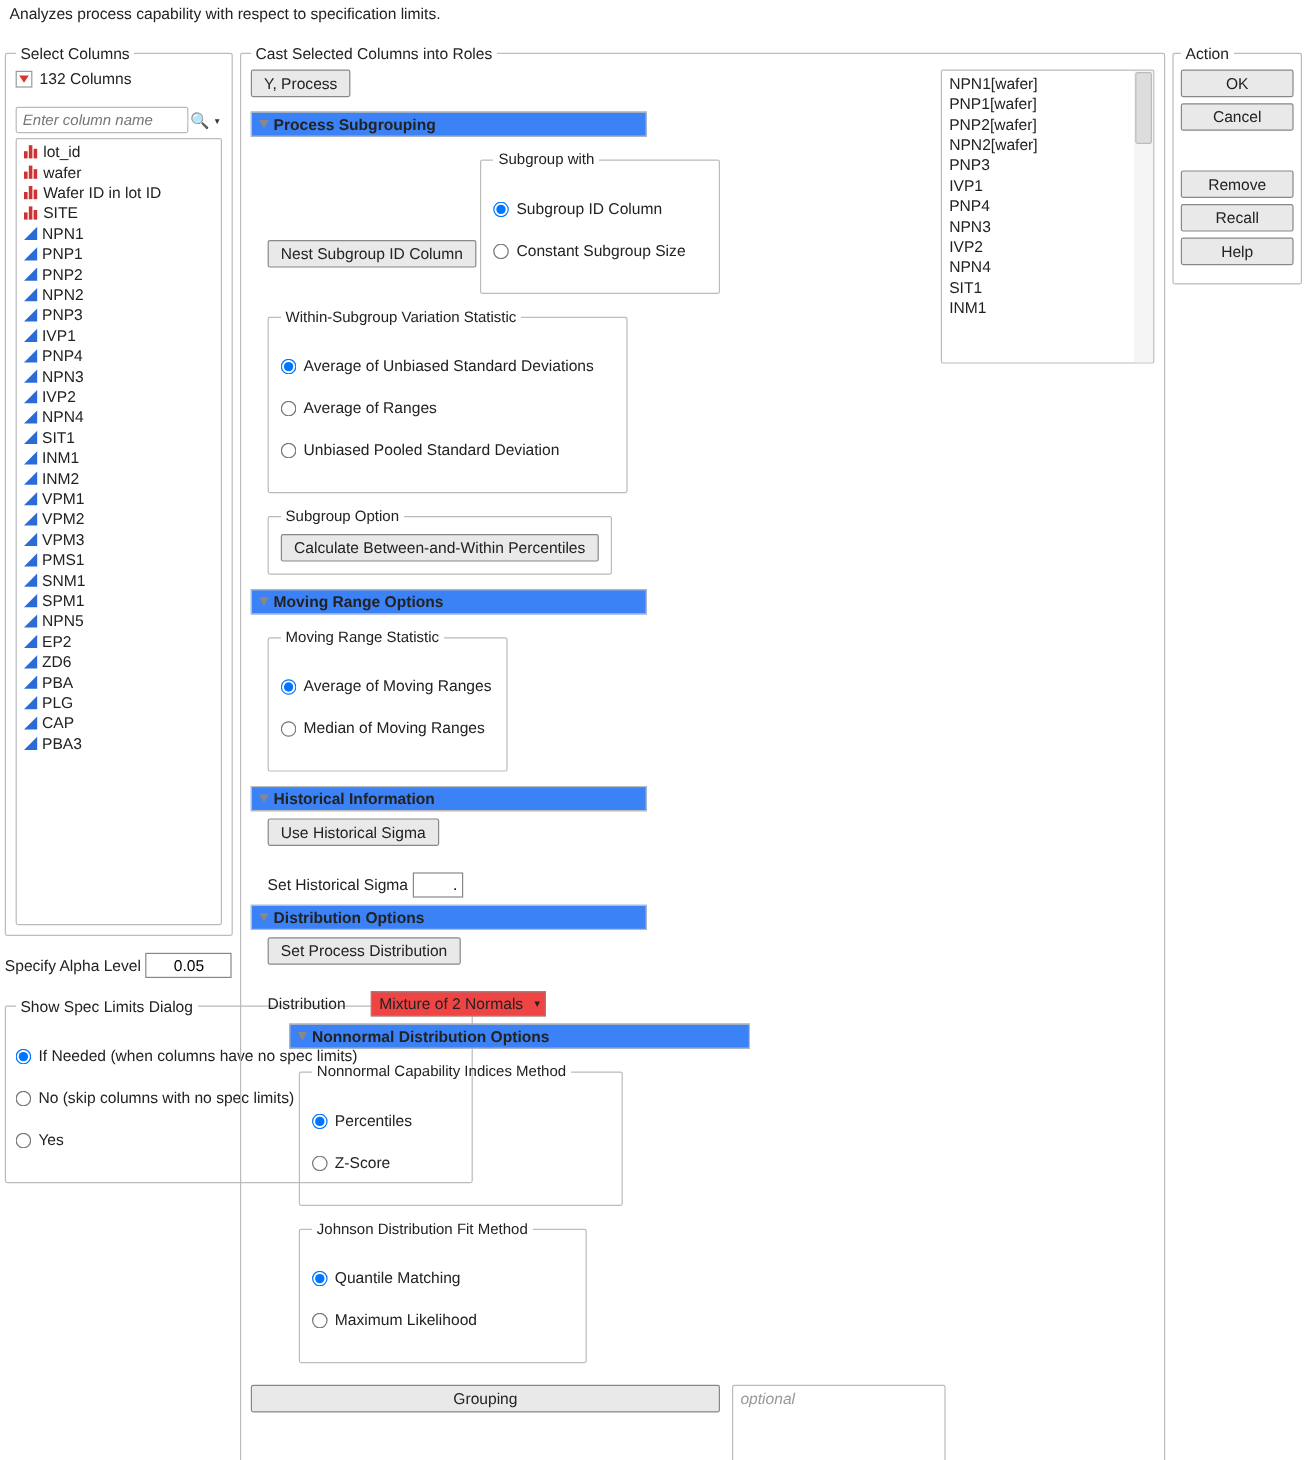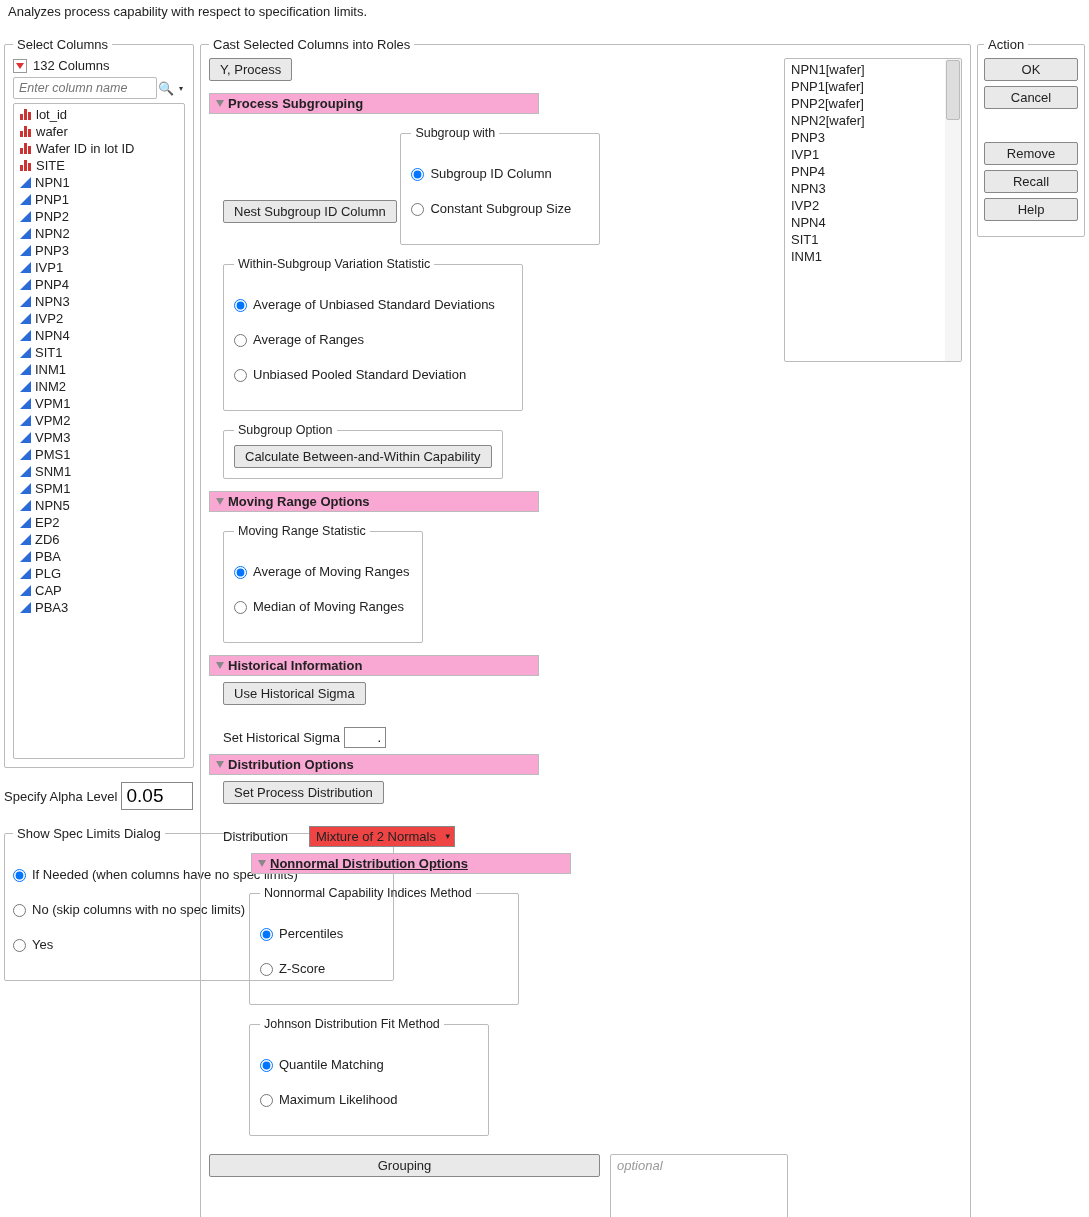--- a/index.html
+++ b/index.html
@@ -18,21 +18,21 @@
     border: 1px solid #bbb;
     border-radius: 2px;
     padding: 6px 8px 8px 8px;
     margin: 0;
   }
   legend { padding: 0 4px; font-size: 13px; }
   
   
   .left-col { width: 190px; display: flex; flex-direction: column; gap: 10px; }
   .select-cols { }
-  .cols-title { display: flex; align-items: center; gap: 6px; margin-bottom: 4px; }
+  .cols-title { display: flex; align-items: center; gap: 6px; margin-bottom: 16px; }
   .disclosure-red {
     width: 14px; height: 14px; display: inline-flex; align-items: center; justify-content: center;
     border: 1px solid #999; background:#fff;
   }
   .tri-red {
     width:0;height:0;
     border-left:4px solid transparent;
     border-right:4px solid transparent;
     border-top:6px solid #d33;
   }
@@ -60,21 +60,21 @@
   .red-bars span{ width:3px;background:#c33; display:inline-block;}
   .rb1{height:6px;} .rb2{height:11px;} .rb3{height:8px;}
   .blue-tri {
     width:0;height:0;display:inline-block;
     border-bottom:11px solid #2a6bd8;
     border-left:11px solid transparent;
   }
   
   .alpha-row { display:flex; align-items:center; gap:4px; margin-top:4px; }
   .alpha-input {
-    width:72px; text-align:left; border:1px solid #888; padding:2px 4px; font-size:19px;
+    width:72px; text-align:center; border:1px solid #888; padding:2px 4px; font-size:13px;
   }
   
   .speclimits { margin-top:6px; width: 390px; }
   .radio-row { display:flex; align-items:flex-end; gap:6px; margin:20px 0; }
   .radio-row input[type=radio]{ margin:0; }
   
   
   .center-col { flex:1; }
   .cast-fs { min-width: 580px; }
   .cast-top { display:flex; gap:8px; align-items:flex-start; }
@@ -82,46 +82,46 @@
   .role-btn {
     display:inline-block;
     border:1px solid #888; background:#e9e9e9;
     padding:3px 10px; font-size:13px;
     border-radius:2px;
     margin-bottom:6px;
   }
   
   .section-bar {
     display:flex;align-items:center;gap:4px;
-    border:1px solid #bbb; background:#f9a8d4;
+    border:1px solid #bbb; background:#3b82f6;
     padding:2px 6px; font-weight:bold;
     margin-top:6px; width: 330px;
   }
-  .section-bar.indent { margin-left:28px; width: 320px; text-decoration: underline; }
+  .section-bar.indent { margin-left:18px; width: 384px; }
   .tri-gray {
     width:0;height:0;display:inline-block;
     border-left:4px solid transparent;
     border-right:4px solid transparent;
     border-top:7px solid #888;
   }
   .sub-content { margin-left: 14px; margin-top:6px; }
   .sub-content .role-btn { margin-bottom:16px; }
   .mini-fs { border:1px solid #bbb; border-radius:2px; padding:6px 10px 8px 10px; margin:6px 0; display:inline-block; min-width: 200px; }
   .mini-legend { font-size:12.5px; padding:0 4px; }
   .hist-row { display:flex; align-items:center; gap:4px; margin:6px 0; }
   .hist-input { width:42px; border:1px solid #888; padding:2px 4px; text-align:right; font-size:13px; }
   .dist-row { display:flex; align-items:center; gap:21px; margin:6px 0; }
   .dist-select {
     border:1px solid #888; background:#ef4444; padding:2px 18px 2px 6px; font-size:13px;
     position:relative;
   }
   
   .y-listbox {
     border:1px solid #bbb; border-radius:2px;
-    width:178px; height:304px; overflow:hidden;
+    width:178px; height:245px; overflow:hidden;
     padding:2px 0; position:relative;
   }
   .y-item { padding:1px 6px; font-size:13px; }
   .scroll-knob {
     position:absolute; right:1px; top:1px; width:14px; height:60px;
     background:#ddd; border:1px solid #bbb; border-radius:2px;
   }
   .scroll-track {
     position:absolute; right:0; top:0; bottom:0; width:16px; background:#f5f5f5;
   }
@@ -382,21 +382,21 @@
                   </label>
                   <label class="radio-row">
                     <input type="radio" name="wstat" style="">
                     <span>Unbiased Pooled Standard Deviation</span>
                   </label>
                 </div>
             </fieldset><br>
             
             <fieldset class="mini-fs" style="min-width:280px">
               <legend class="mini-legend">Subgroup Option</legend>
-              <span class="role-btn" style="margin:2px 0">Calculate Between-and-Within Capability</span>
+              <span class="role-btn" style="margin:2px 0">Calculate Between-and-Within Percentiles</span>
             </fieldset>
           </div>
           
           
           <div class="section-bar">
             <span class="tri-gray"></span>
             <span>Moving Range Options</span>
           </div>
           <div class="sub-content">
             <fieldset class="mini-fs">

